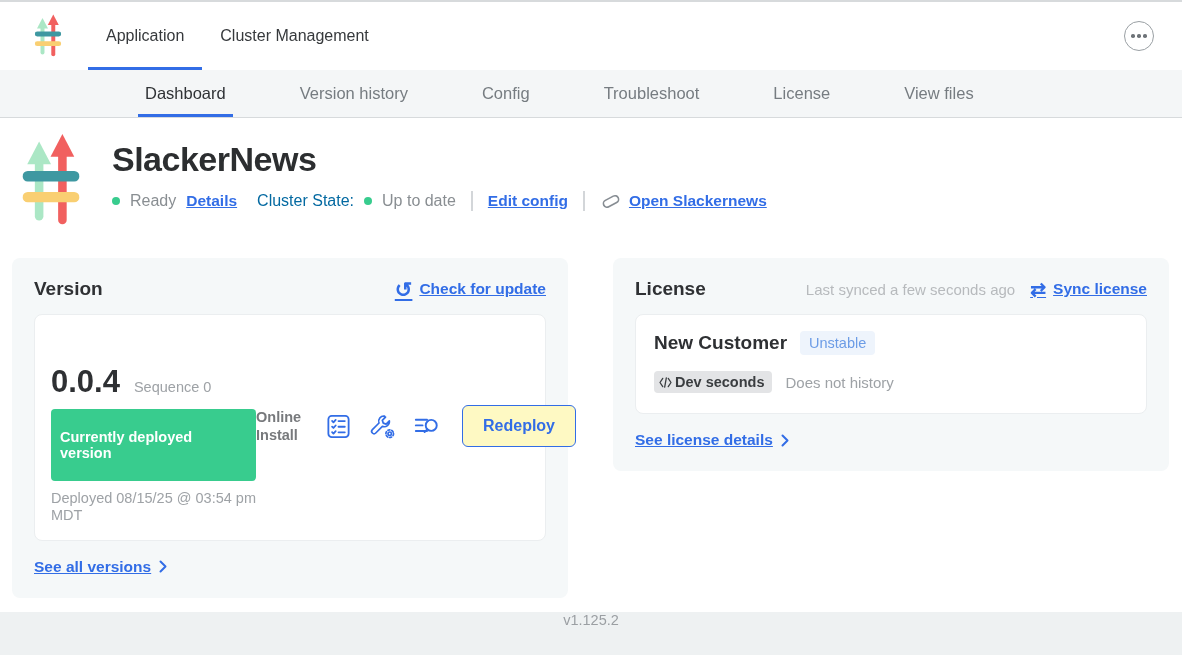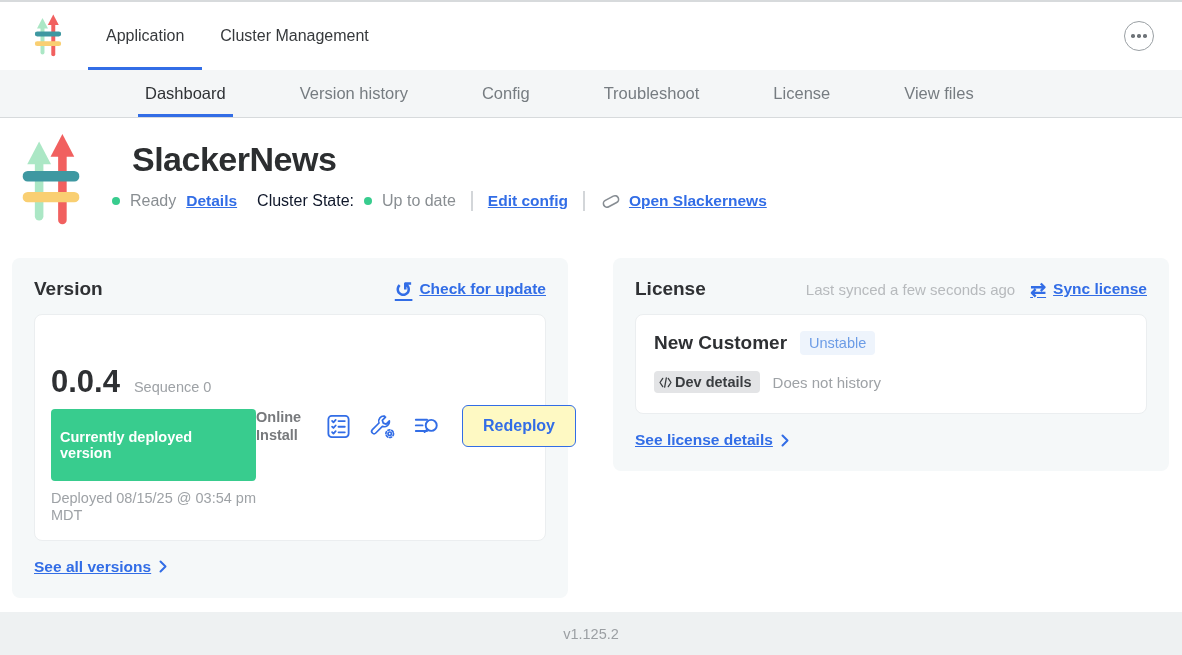--- a/index.html
+++ b/index.html
@@ -53,24 +53,24 @@
   .subnav-tab.active { color: #2f3235; }
   .subnav-tab.active::after {
     content: ""; position: absolute; left: 0; right: 0; bottom: 0;
     height: 3px; background: #326de6;
   }
 
   
   .app-header { display: flex; padding: 15px 0 0 22px; }
   .logo-lg { width: 58px; height: 95px; flex: 0 0 auto; }
   .app-header-text { margin-left: 32px; padding-top: 7px; }
-  .app-title { font-size: 34px; font-weight: bold; letter-spacing: -0.5px; color: #2c2e30; margin-left: 20px; }
+  .app-title { font-size: 34px; font-weight: bold; letter-spacing: -0.5px; color: #2c2e30; }
   .status-row { display: flex; align-items: center; margin-top: 12px; font-size: 16px; color: #898e92; gap: 10px; }
   .sdot { width: 8px; height: 8px; border-radius: 50%; background: #38cc8e; flex: 0 0 auto; }
-  .cluster-label { color: #0f172a; margin-left: 10px; }
+  .cluster-label { color: #0369a1; margin-left: 10px; }
   .vdiv { width: 2px; height: 20px; background: #d3d6d9; margin: 0 5px; }
   .link { color: #326de6; font-weight: bold; text-decoration: underline; }
   .status-row .link { font-size: 15.5px; }
   .openlink { display: flex; align-items: center; gap: 7px; }
   .chain-icon { display: block; }
 
   
   .cards-row { display: flex; gap: 45px; margin: 30px 22px 0 12px; align-items: flex-start; }
   .card {
     flex: 0 0 556px; width: 556px;
@@ -116,21 +116,21 @@
   .dev-chip {
     background: #e3e4e6; color: #3a3d40; font-size: 14.5px; font-weight: bold;
     padding: 3px 8px 3px 5px; border-radius: 4px;
     display: inline-flex; align-items: center; gap: 3px;
   }
   .expiry { color: #9ea2a6; font-size: 15px; }
 
   
   .footer {
     position: absolute; left: 0; right: 0; bottom: 0; height: 43px;
-    background: #eef1f2; display: flex; align-items: center; justify-content: center;
+    background: #eef1f2; display: flex; justify-content: center;
     font-size: 14.5px; color: #9b9fa3;
   }
 </style>
 </head>
 <body>
 
 <svg width="0" height="0" style="position:absolute" aria-hidden="true">
   <symbol id="sn-logo" viewBox="0 0 60 100">
     <rect x="13" y="28" width="9" height="64" rx="4.5" fill="#abe7c5"></rect>
     <polygon points="17.5,9 30,33 5,33" fill="#abe7c5"></polygon>
@@ -292,21 +292,21 @@
           <span class="customer-name">New Customer</span>
           <span class="channel-badge">Unstable</span>
         </div>
         <div class="lic-row2">
           <span class="dev-chip">
             <svg width="13" height="11" viewBox="0 0 14 12" fill="none" stroke="#3a3d40" stroke-width="1.4" stroke-linecap="round" stroke-linejoin="round">
               <polyline points="4,1.5 1,6 4,10.5"></polyline>
                 <polyline points="10,1.5 13,6 10,10.5"></polyline>
                 <line x1="7.9" y1="1" x2="6.1" y2="11"></line>
             </svg>
-            <span>Dev details</span>
+            <span>Dev seconds</span>
           </span>
           <span class="expiry">Does not history</span>
         </div>
       </div>
 
       <a class="link see-link">
         <span>See license details</span>
         <svg class="chev" width="8" height="13" viewBox="0 0 8 13" fill="none" stroke="#326de6" stroke-width="2" stroke-linecap="round" stroke-linejoin="round">
             <polyline points="1.5,1.5 6.5,6.5 1.5,11.5"></polyline>
           </svg>

